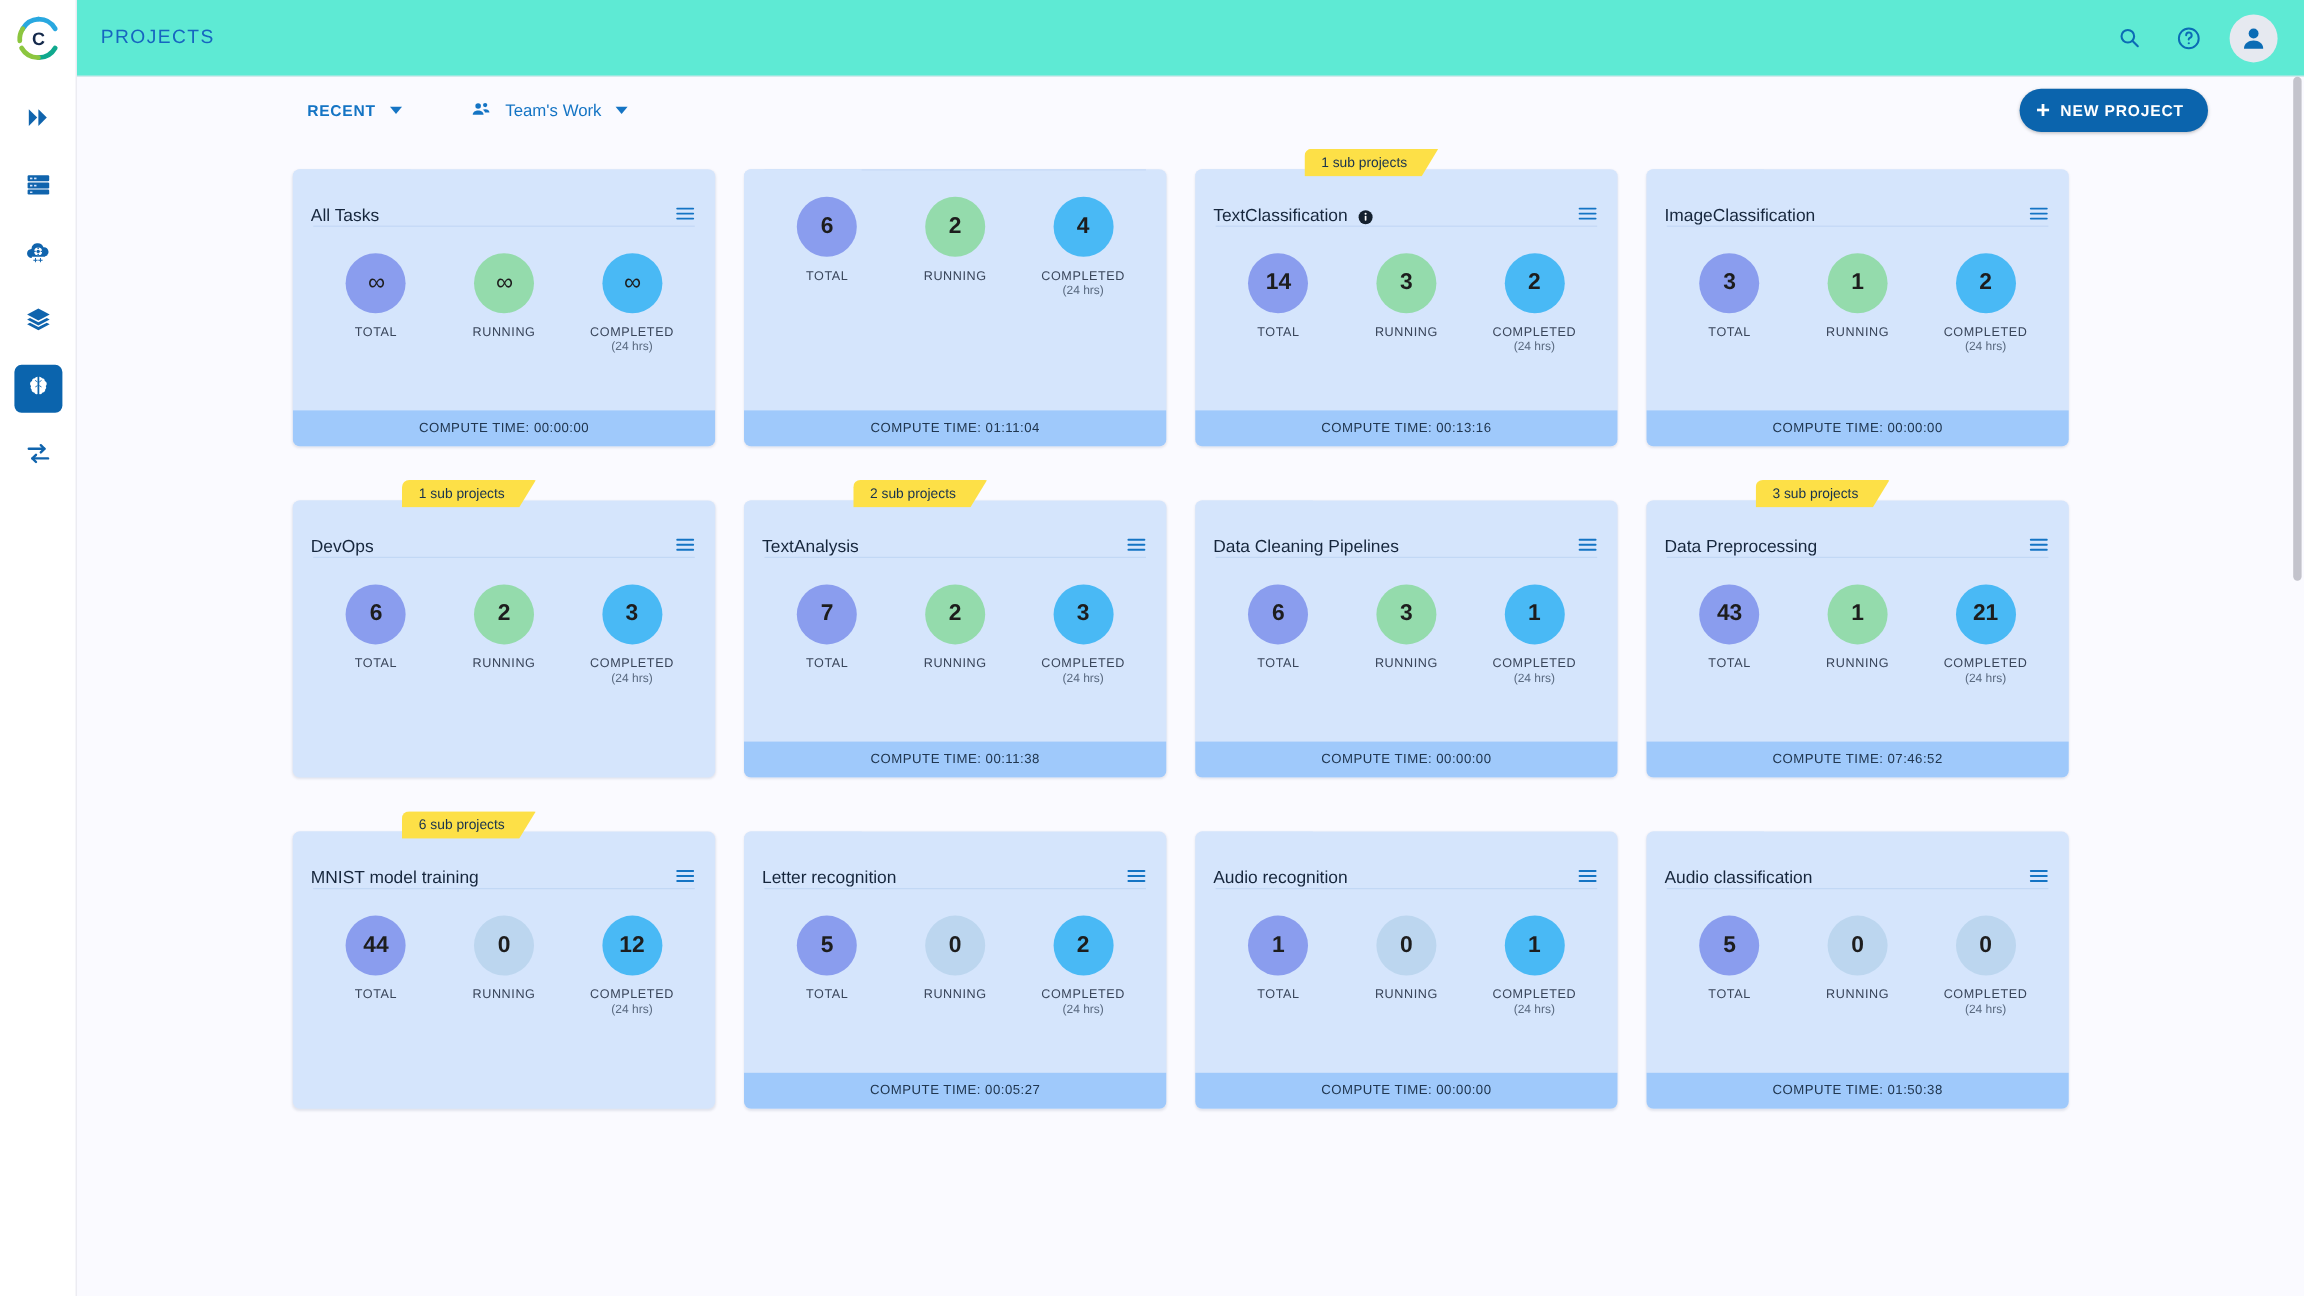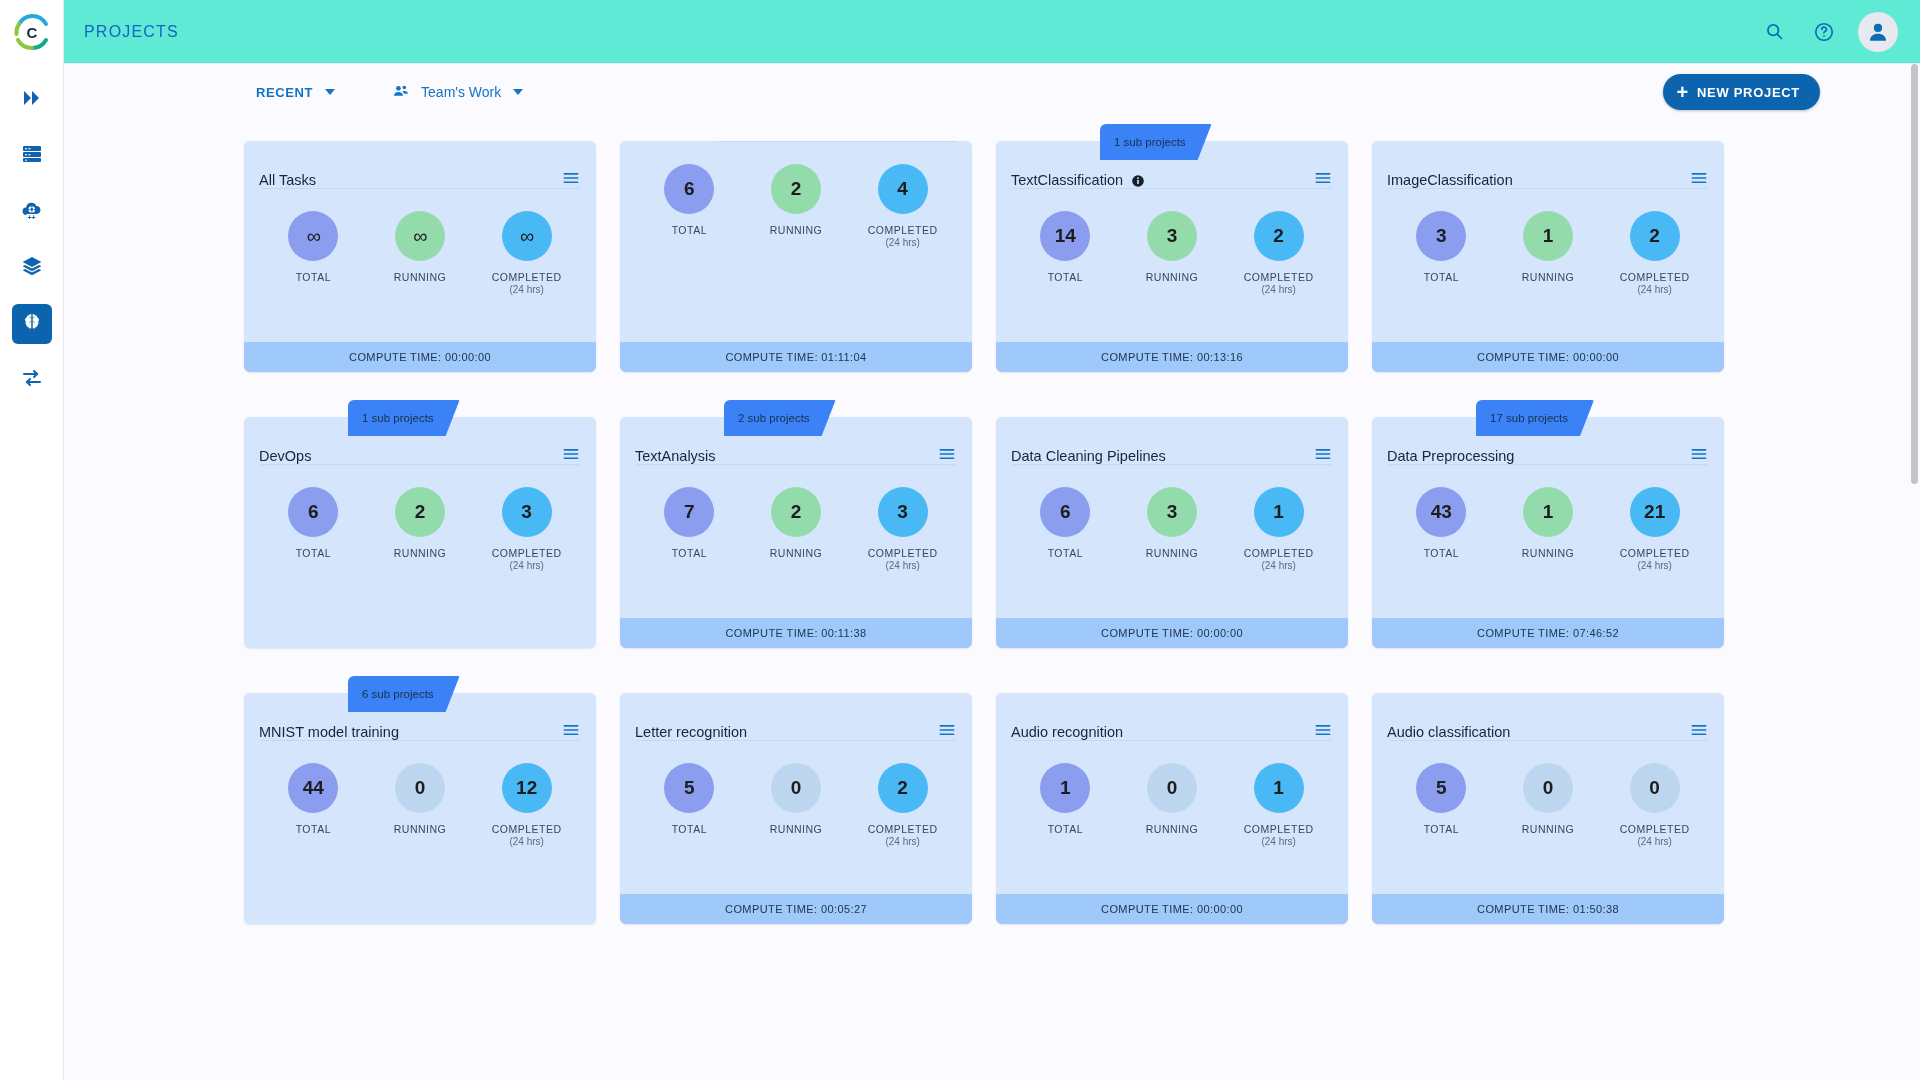--- a/index.html
+++ b/index.html
@@ -57,21 +57,21 @@
     border-radius: 50%; background: #e6e9f0;
     display: flex; align-items: center; justify-content: center;
     cursor: pointer;
   }
 
   
   #toolbar {
     position: absolute; left: 64px; top: 64px;
     width: 1856px; height: 56px;
     display: flex; align-items: center;
-    padding-left: 192px; padding-right: 100px;
+    padding-left: 192px; padding-right: 80px;
     z-index: 10;
   }
   .tb-select {
     display: flex; align-items: center; cursor: pointer;
     color: #1474c4; font-size: 13px; font-weight: bold;
     letter-spacing: .6px;
   }
   .tb-select .caret {
     width: 0; height: 0; margin-left: 12px;
     border-left: 5px solid transparent;
@@ -102,23 +102,23 @@
     gap: 28px 24px;
     align-content: start;
     overflow: hidden;
   }
 
   
   .card { position: relative; width: 352px; height: 248px; padding-top: 17px; }
   .card.nobadge { padding-top: 17px; }
 
   .badge {
-    position: absolute; left: 104px; top: 0;
-    height: 36px; padding: 0 26px 0 14px;
-    background: #3b82f6;
+    position: absolute; left: 91px; top: 0;
+    height: 23px; padding: 0 26px 0 14px;
+    background: #fde047;
     border-top-left-radius: 6px;
     border-top-right-radius: 2px;
     display: flex; align-items: center;
     font-size: 11.5px; color: #17314e;
     z-index: 2;
     clip-path: polygon(0 0, 100% 0, calc(100% - 14px) 100%, 0 100%);
   }
 
   .card-body {
     position: relative;
@@ -550,21 +550,21 @@
           </div>
           <div class="stat">
             <span class="bubble completed">1</span>
             <span class="stat-label"><span>COMPLETED</span><span class="stat-sub">(24 hrs)</span></span>
           </div>
         </div>
         <div class="footer">COMPUTE TIME: 00:00:00</div>
       </div>
     </div>
     <div class="card">
-      <div class="badge">17 sub projects</div>
+      <div class="badge">3 sub projects</div>
       <div class="card-body">
         <div class="card-head">
           <span class="card-title">Data Preprocessing</span>
           <span class="spacer"></span>
           <span class="menu-btn">
             <svg width="20" height="20" viewBox="0 0 24 24" stroke="#1474c4" stroke-width="1.9" stroke-linecap="round">
               <path d="M4 7h16"></path>
               <path d="M4 12h16"></path>
               <path d="M4 17h16"></path>
             </svg>

